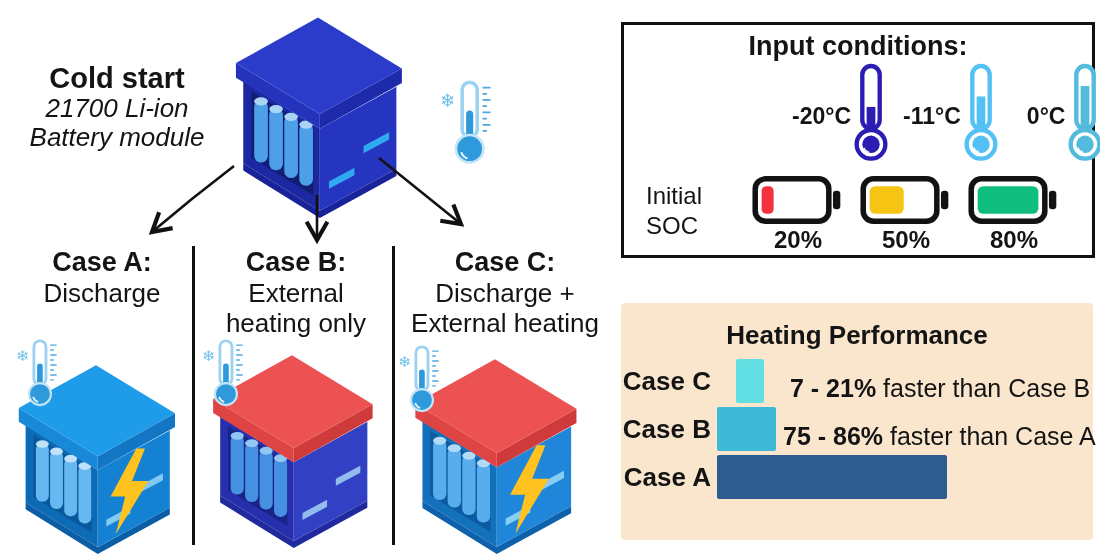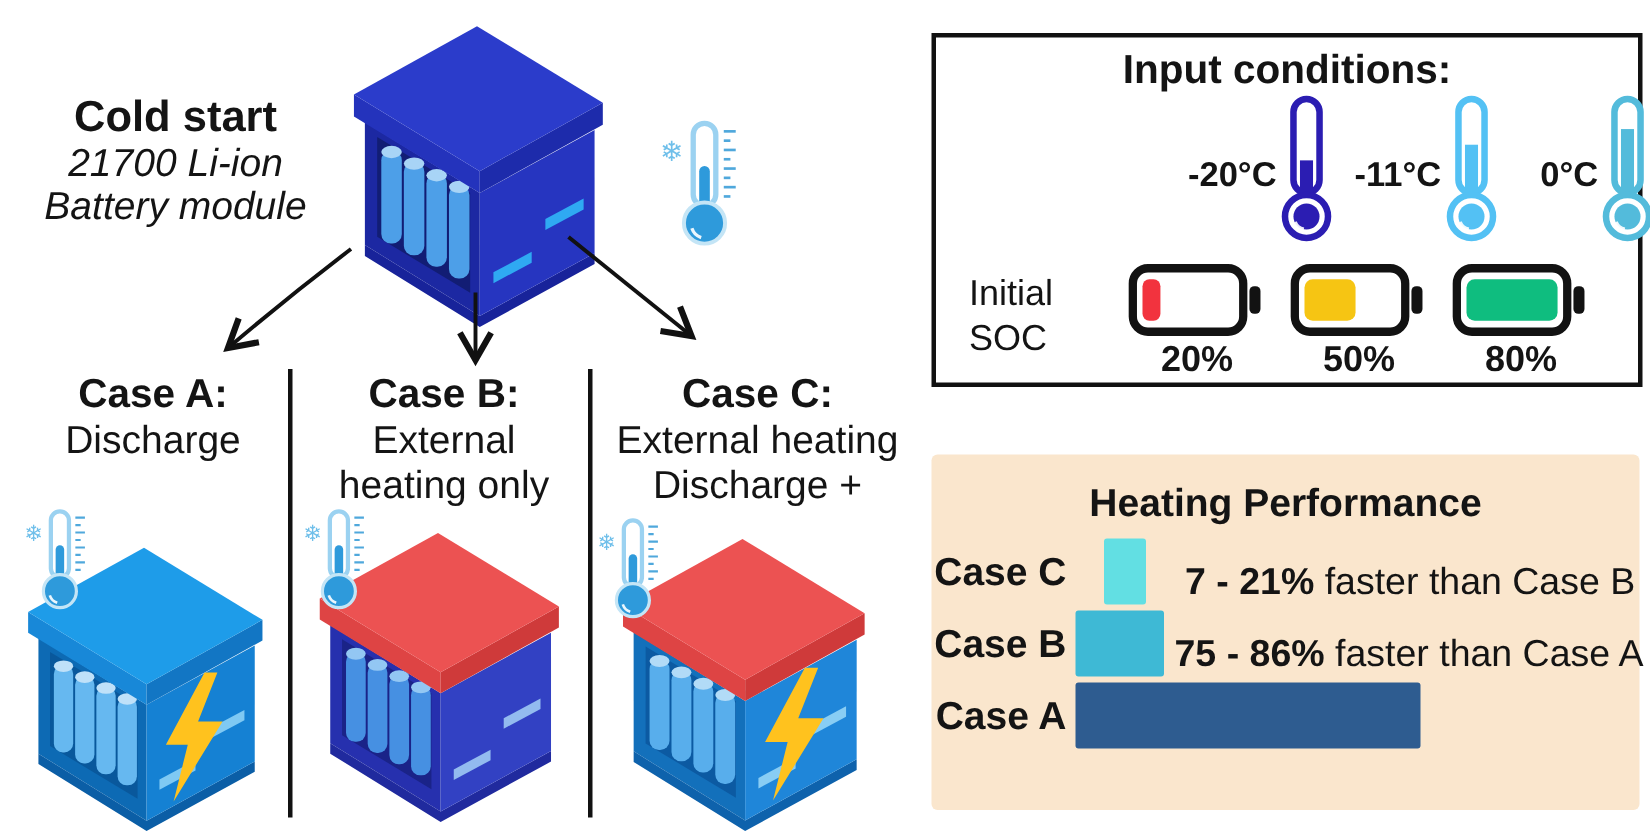--- a/index.html
+++ b/index.html
@@ -140,22 +140,22 @@
     <div class="case-title">Case A:</div>
     <div class="case-desc">Discharge</div>
   </div>
   <div class="abs case-col col-b">
     <div class="case-title">Case B:</div>
     <div class="case-desc">External</div>
     <div class="case-desc">heating only</div>
   </div>
   <div class="abs case-col col-c">
     <div class="case-title">Case C:</div>
+    <div class="case-desc">Discharge +</div>
     <div class="case-desc">External heating</div>
-    <div class="case-desc">Discharge +</div>
   </div>
 
   <svg class="abs b-case-a" style="left:8px;top:360px" width="176" height="194">
       <use href="#batt-sym"></use>
     </svg>
   <svg class="abs b-case-b" style="left:202px;top:350px" width="180" height="198">
       <use href="#batt-sym"></use>
     </svg>
   <svg class="abs b-case-c" style="left:404px;top:354px" width="182" height="200">
       <use href="#batt-sym"></use>

